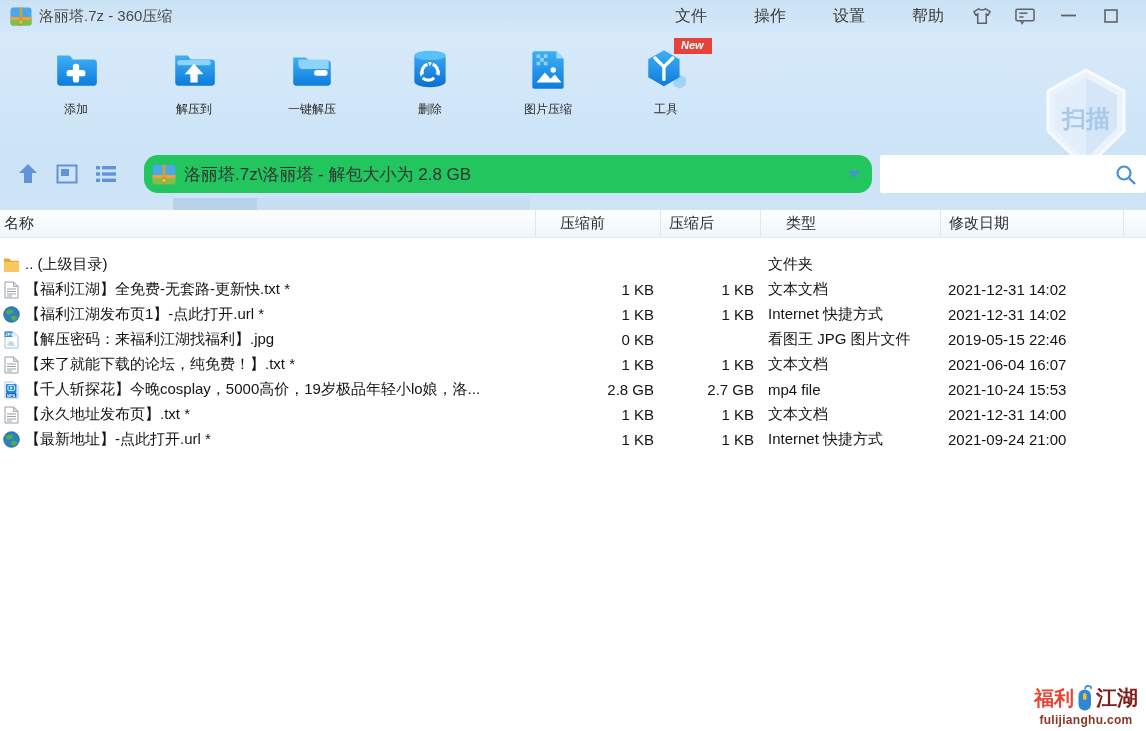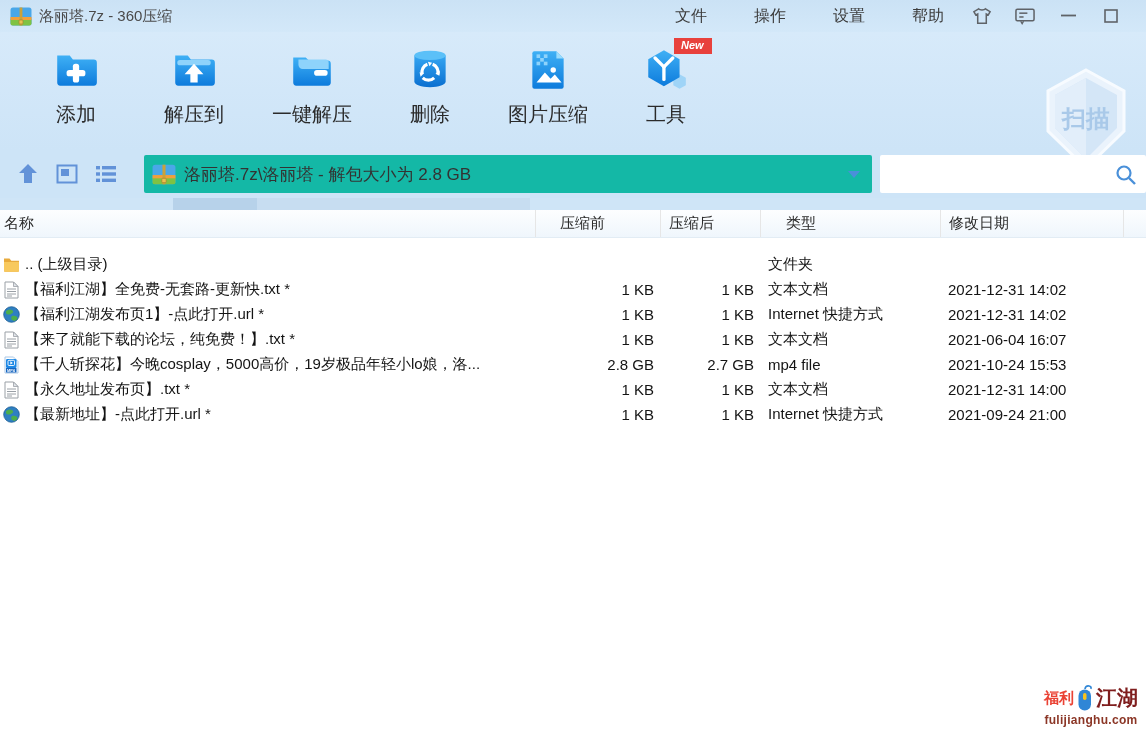--- a/index.html
+++ b/index.html
@@ -21,34 +21,34 @@
   .winbtns { display:flex; align-items:center; gap:23px; margin-right:-8px; }
   .winbtn { display:flex; align-items:center; justify-content:center; width:20px; height:22px; }
   
   .toolbar {
     position:relative; height:118px;
     background:linear-gradient(#d7eafa,#cde4f7);
     display:flex; align-items:flex-start; padding:14px 0 0 30px; gap:26px;
   }
   .tool-btn { position:relative; width:92px; display:flex; flex-direction:column; align-items:center; cursor:pointer; }
   .tool-btn svg.big { width:48px; height:48px; }
-  .tool-label { margin-top:7px; font-size:20px; color:#2b2b2b; white-space:nowrap; }
+  .tool-label { margin-top:7px; font-size:12px; color:#2b2b2b; white-space:nowrap; }
   .new-badge {
     position:absolute; top:-8px; left:calc(50% + 8px);
     background:#e8413c; color:#fff; font-size:11px; font-weight:bold; font-style:italic;
     padding:2px 8px 3px 7px; border-radius:0; line-height:1;
   }
   .scan-shield { position:absolute; right:14px; top:36px; width:92px; height:102px; cursor:pointer; }
   
   .addressrow {
     height:48px; background:#cde4f7; display:flex; align-items:center; padding-left:15px;
   }
   .nav-icon { width:26px; height:26px; display:flex; align-items:center; justify-content:center; margin-right:13px; cursor:pointer; }
   .address-box {
-    margin-left:12px; width:728px; height:38px; background:#14b8a6; border-radius:2px;
+    margin-left:12px; width:728px; height:38px; background:#22c55e; border-radius:14px;
     display:flex; align-items:center; padding:0 12px 0 8px; position:relative;
   }
   .address-box .zip16 { width:24px; height:21px; margin-right:8px; flex:none; }
   .address-text { flex:1; font-size:17px; color:#333; white-space:nowrap; overflow:hidden; }
   .dd-arrow { width:0; height:0; border-left:6px solid transparent; border-right:6px solid transparent; border-top:7px solid #4a90d9; cursor:pointer; }
   .search-box {
     margin-left:8px; flex:1; height:38px; background:#fff; border-radius:2px;
     position:relative; display:flex; align-items:center;
   }
   .search-input { border:none; outline:none; background:transparent; flex:1; height:100%; font-size:16px; padding:0 36px 0 10px; font-family:inherit; }
@@ -74,21 +74,21 @@
   .row { display:flex; height:25px; align-items:center; font-size:15px; color:#141414; cursor:default; }
   .c-name { flex:1; display:flex; align-items:center; padding-left:2px; overflow:hidden; white-space:nowrap; }
   .c-name .ficon { width:19px; flex:none; display:flex; align-items:center; justify-content:center; margin-right:4px; }
   .c-before { width:125px; text-align:right; padding-right:6px; white-space:nowrap; }
   .c-after { width:100px; text-align:right; padding-right:6px; white-space:nowrap; }
   .c-type { width:180px; padding-left:8px; white-space:nowrap; }
   .c-date { width:206px; padding-left:8px; white-space:nowrap; }
   
   .watermark { position:absolute; right:8px; bottom:4px; text-align:center; }
   .wm-top { display:flex; align-items:center; justify-content:center; gap:1px; }
-  .wm-red { color:#ea4335; font-size:15px; font-weight:bold; }
+  .wm-red { color:#ea4335; font-size:20px; font-weight:bold; }
   .wm-green { color:#7f1d1d; font-size:21px; font-weight:bold; }
   .wm-domain { font-size:12px; font-weight:bold; color:#8b3626; letter-spacing:.3px; margin-top:1px; }
 </style>
 </head>
 <body>
 
 <svg width="0" height="0" style="position:absolute">
   <defs>
     <linearGradient id="bluegrad" x1="0" y1="0" x2="0" y2="1">
       <stop offset="0" stop-color="#3fb0f5"></stop>
@@ -343,20 +343,38 @@
           </svg>
         </span>
         <span>【福利江湖发布页1】-点此打开.url *</span>
       </span>
       <span class="c-before">1 KB</span>
       <span class="c-after">1 KB</span>
       <span class="c-type">Internet 快捷方式</span>
       <span class="c-date">2021-12-31 14:02</span>
     </div>
 
+    <div class="row">
+      <span class="c-name">
+        <span class="ficon">
+          <svg width="15" height="18" viewBox="0 0 15 18">
+            <path d="M1 1 h8.5 l4.5 4.5 V17 H1 z" fill="#fff" stroke="#9fc4e4" stroke-width="1"></path>
+            <path d="M9.5 1 l4.5 4.5 H9.5 z" fill="#d8e8f6"></path>
+            <rect x="0.5" y="0.5" width="8" height="5.5" fill="#3b8fd6"></rect>
+            <text x="1.2" y="5" font-size="4.4" font-weight="bold" fill="#fff">JPG</text>
+            <path d="M3 14.5 c0 -2 2 -2 2 -3.5 c0 -1.5 3 -1.5 3 0 c1.5 -0.5 2.5 1 2 2 l1 2 z" fill="#bcd8ee"></path>
+          </svg>
+        </span>
+        <span>【解压密码：来福利江湖找福利】.jpg</span>
+      </span>
+      <span class="c-before">0 KB</span>
+      <span class="c-after"></span>
+      <span class="c-type">看图王 JPG 图片文件</span>
+      <span class="c-date">2019-05-15 22:46</span>
+    </div>
 
     <div class="row">
       <span class="c-name">
         <span class="ficon">
           <svg width="15" height="18" viewBox="0 0 15 18">
             <path d="M1 1 h8.5 l4.5 4.5 V17 H1 z" fill="#fff" stroke="#9aa0a6" stroke-width="1"></path>
             <path d="M9.5 1 l4.5 4.5 H9.5 z" fill="#dfe3e8" stroke="#9aa0a6" stroke-width="0.8"></path>
             <g stroke="#9aa0a6" stroke-width="1">
               <line x1="3" y1="8" x2="12" y2="8"></line>
                 <line x1="3" y1="10.5" x2="12" y2="10.5"></line>

